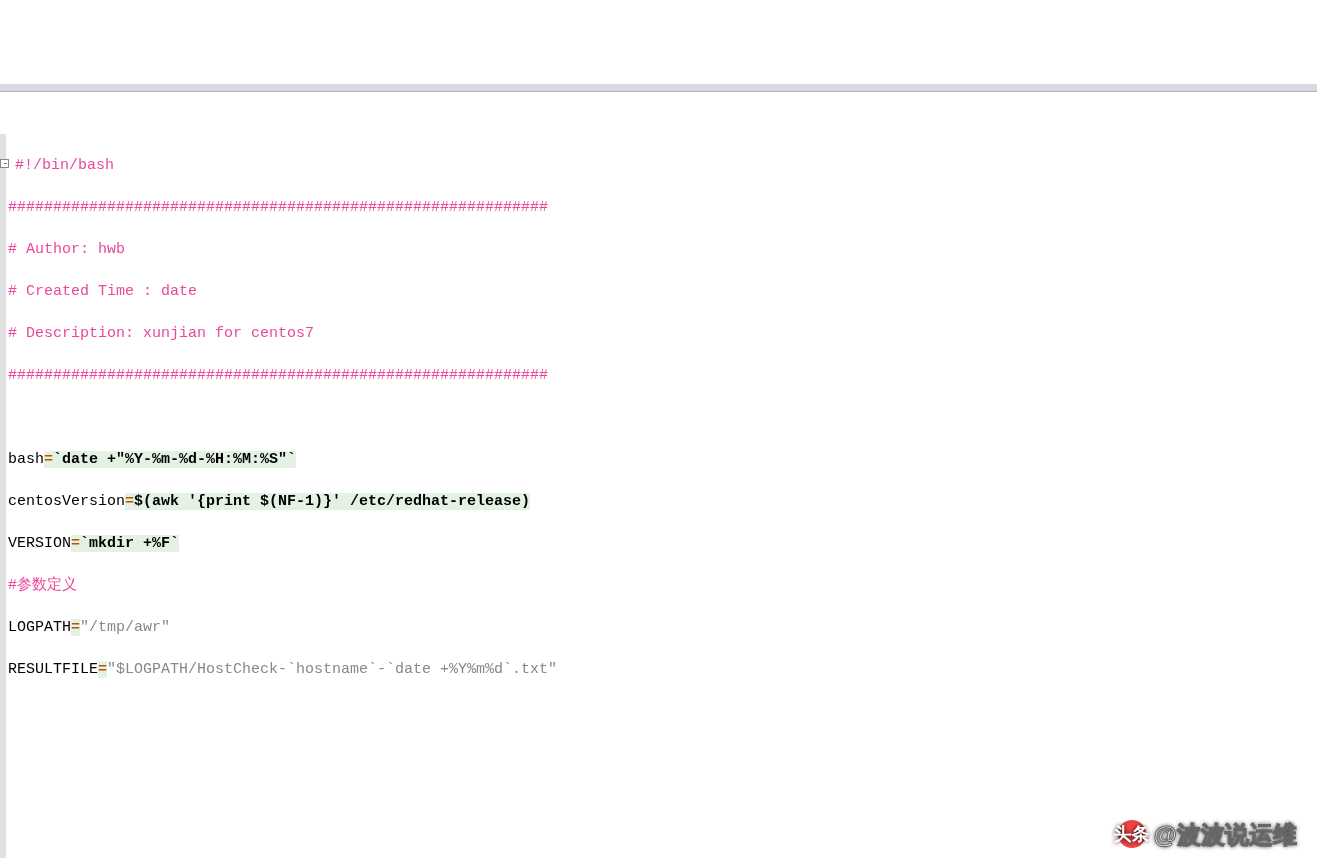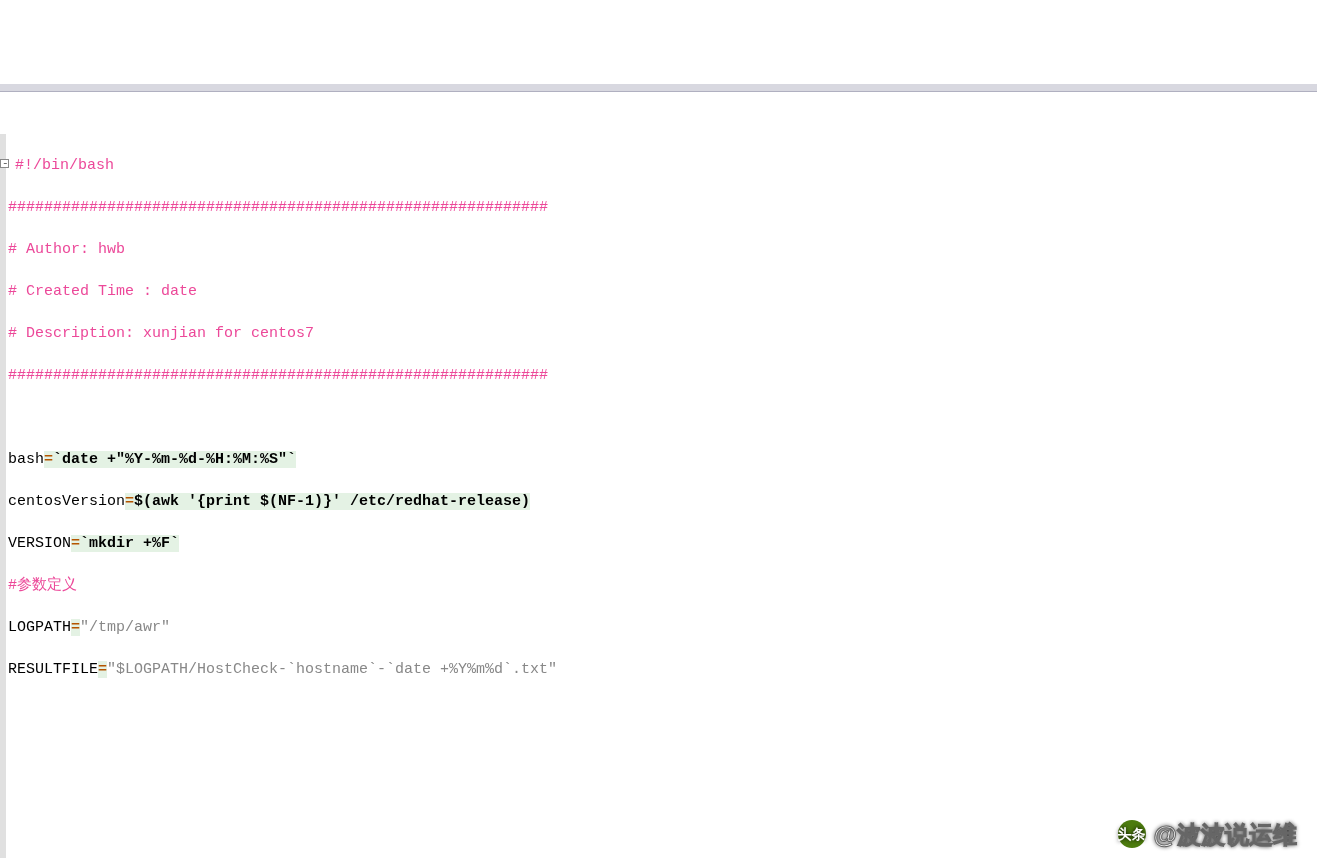--- a/index.html
+++ b/index.html
@@ -41,23 +41,23 @@
   font-family:"Microsoft YaHei",sans-serif;
   font-weight:bold; font-size:24px;
   color:rgba(255,255,255,0.85);
   -webkit-text-stroke:1px #666;
   text-shadow:0 0 4px #000;
   white-space:nowrap;
   display:flex; align-items:center; gap:8px;
 }
 .watermark .badge {
   display:inline-flex; width:28px; height:28px;
-  border-radius:50%; background:#4d7c0f; color:#fff;
+  border-radius:50%; background:#ef4444; color:#fff;
   align-items:center; justify-content:center;
-  font-size:14px; -webkit-text-stroke:0;
+  font-size:18px; -webkit-text-stroke:0;
 }
 .topbar {
   height:8px;
   background:#d8d8e0;
   border-bottom:1px solid #b0b0c0;
 }
 </style>
 </head>
 <body>
 

